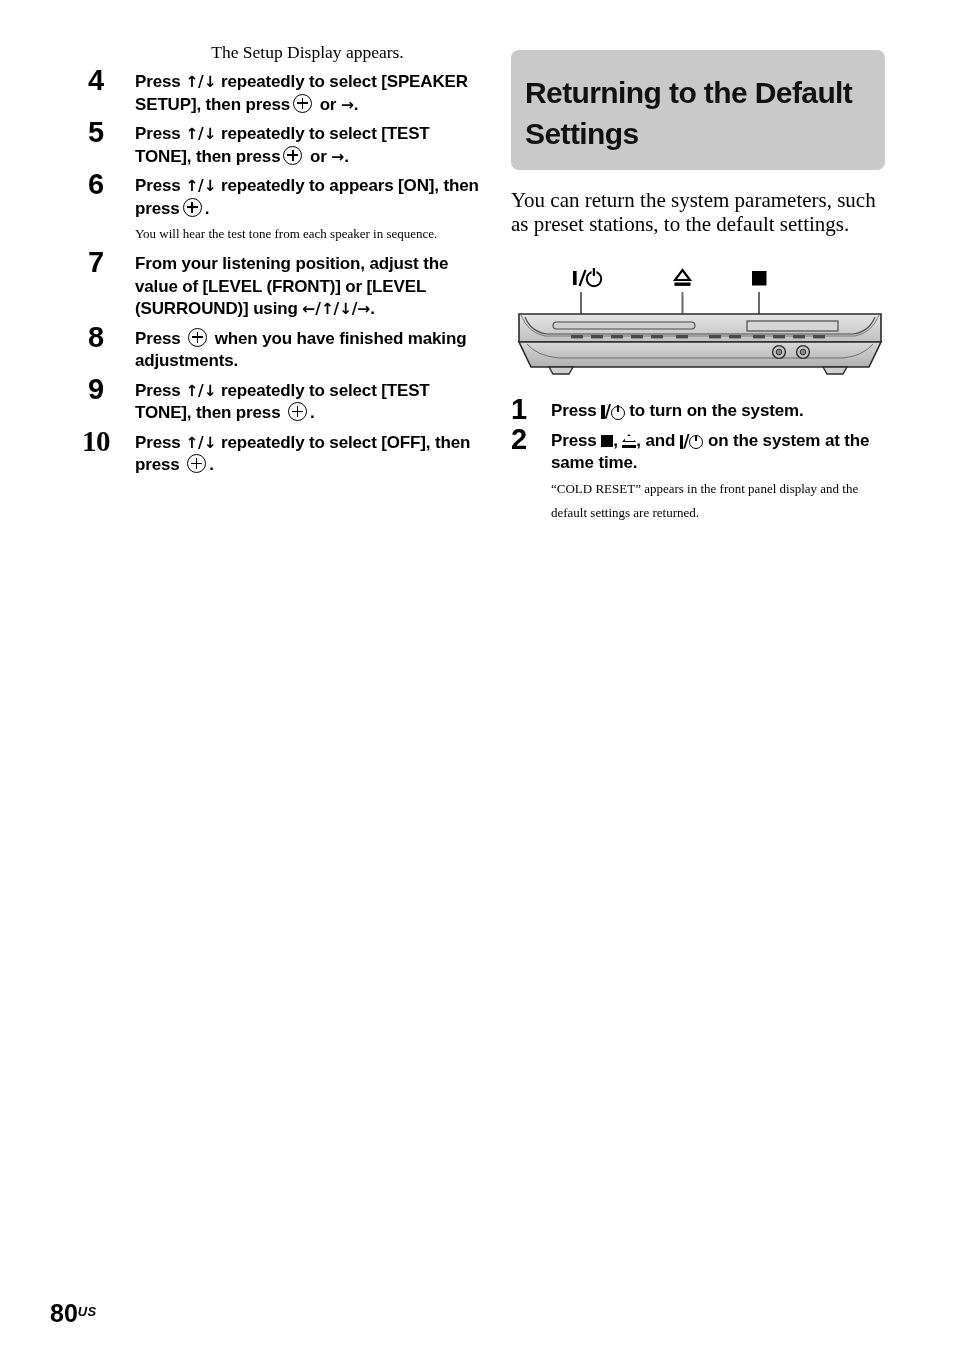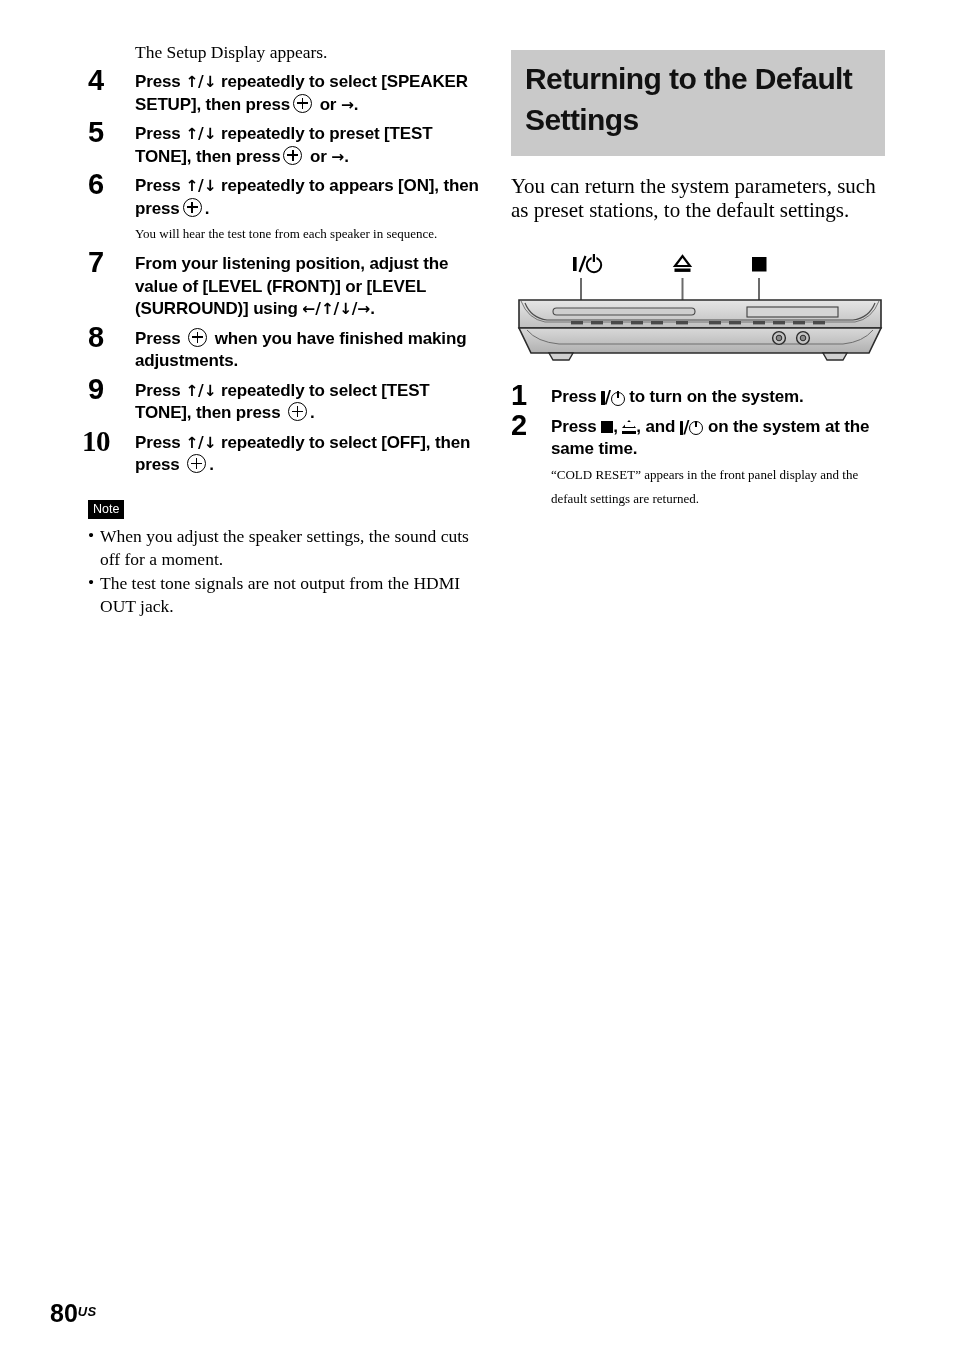--- a/index.html
+++ b/index.html
@@ -38,20 +38,21 @@
   
   .body-text {
     font-family: "Liberation Serif", serif;
     font-size: 17.5px;
     line-height: 24px;
     margin: 0;
   }
   .intro-line {
     margin-left: 47px;
     margin-bottom: 2px;
+    text-align: center;
   }
 
   
   .step {
     position: relative;
     padding-left: 47px;
     margin-top: 7px;
   }
   .step-num {
     position: absolute;
@@ -236,29 +237,30 @@
   .note-list li::before {
     content: "\2022";
     position: absolute;
     left: 0;
     top: -1px;
   }
 
   
   .section-head {
     background: #c9c9c9;
-    padding: 8px 14px 16px 14px;
+    padding: 22px 14px 16px 14px;
     margin: 10px 0 0 0;
     font-family: "Liberation Sans", sans-serif;
     font-weight: bold;
     font-size: 30px;
     line-height: 41px;
     letter-spacing: -0.6px;
     color: #111;
     width: 346px;
+    border-radius: 8px;
   }
   .lead {
     font-family: "Liberation Serif", serif;
     font-size: 21px;
     line-height: 24px;
     margin: 18px 0 0 0;
   }
 
   
   .figure {
@@ -304,21 +306,21 @@
 
     <div class="step">
       <div class="step-num">4</div>
       <p class="step-title"><span>Press </span><span class="sym">↑/↓</span><span> repeatedly to select</span>
         <span>[SPEAKER SETUP], then press</span><span class="enter-ic"></span><span> or</span>
         <span class="sym">→</span><span>.</span></p>
     </div>
 
     <div class="step">
       <div class="step-num">5</div>
-      <p class="step-title"><span>Press </span><span class="sym">↑/↓</span><span> repeatedly to preset [TEST</span>
+      <p class="step-title"><span>Press </span><span class="sym">↑/↓</span><span> repeatedly to select [TEST</span>
         <span>TONE], then press</span><span class="enter-ic"></span><span> or </span><span class="sym">→</span><span>.</span></p>
     </div>
 
     <div class="step">
       <div class="step-num">6</div>
       <p class="step-title"><span>Press </span><span class="sym">↑/↓</span><span> repeatedly to appears [ON],</span>
         <span>then press</span><span class="enter-ic"></span><span>.</span></p>
       <p class="step-sub">You will hear the test tone from each speaker in sequence.</p>
     </div>
 
@@ -335,27 +337,20 @@
     <div class="step">
       <div class="step-num">9</div>
       <p class="step-title"><span>Press </span><span class="sym">↑/↓</span><span> repeatedly to select [TEST TONE], then press </span><span class="enter-ic"></span><span>.</span></p>
     </div>
 
     <div class="step">
       <div class="step-num wide">10</div>
       <p class="step-title"><span>Press </span><span class="sym">↑/↓</span><span> repeatedly to select [OFF], then press </span><span class="enter-ic"></span><span>.</span></p>
     </div>
 
-    <div class="note-wrap">
-      <span class="note-badge">Note</span>
-      <ul class="note-list">
-        <li>When you adjust the speaker settings, the sound cuts off for a moment.</li>
-        <li>The test tone signals are not output from the HDMI OUT jack.</li>
-      </ul>
-    </div>
 
   </div>
 
   <div class="col-right">
 
     <h2 class="section-head">Returning to the Default Settings</h2>
 
     <p class="lead">You can return the system parameters, such as preset stations, to the default settings.</p>
 
     <div class="figure">

